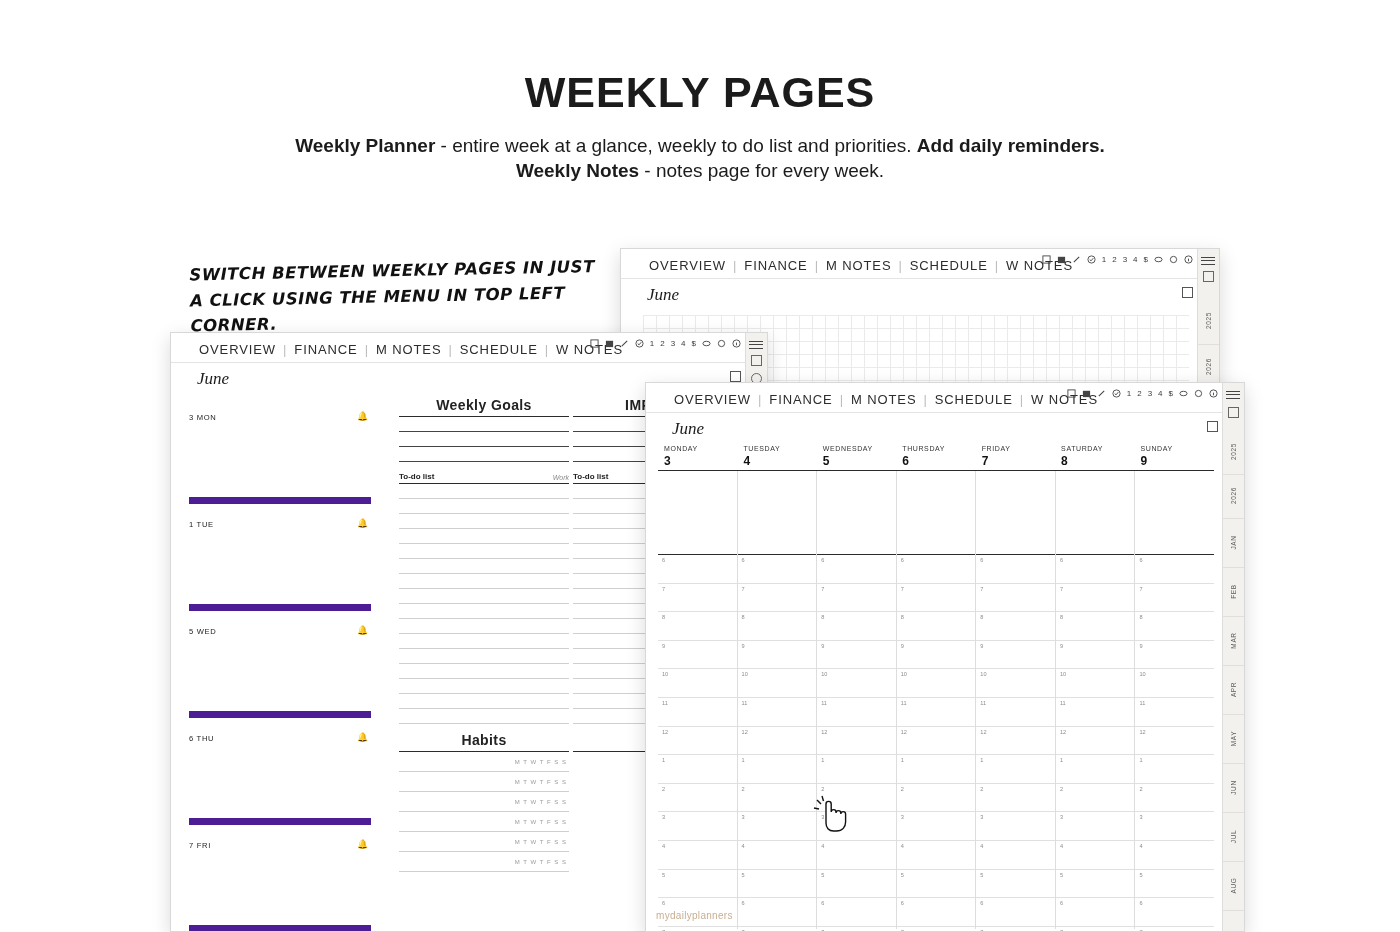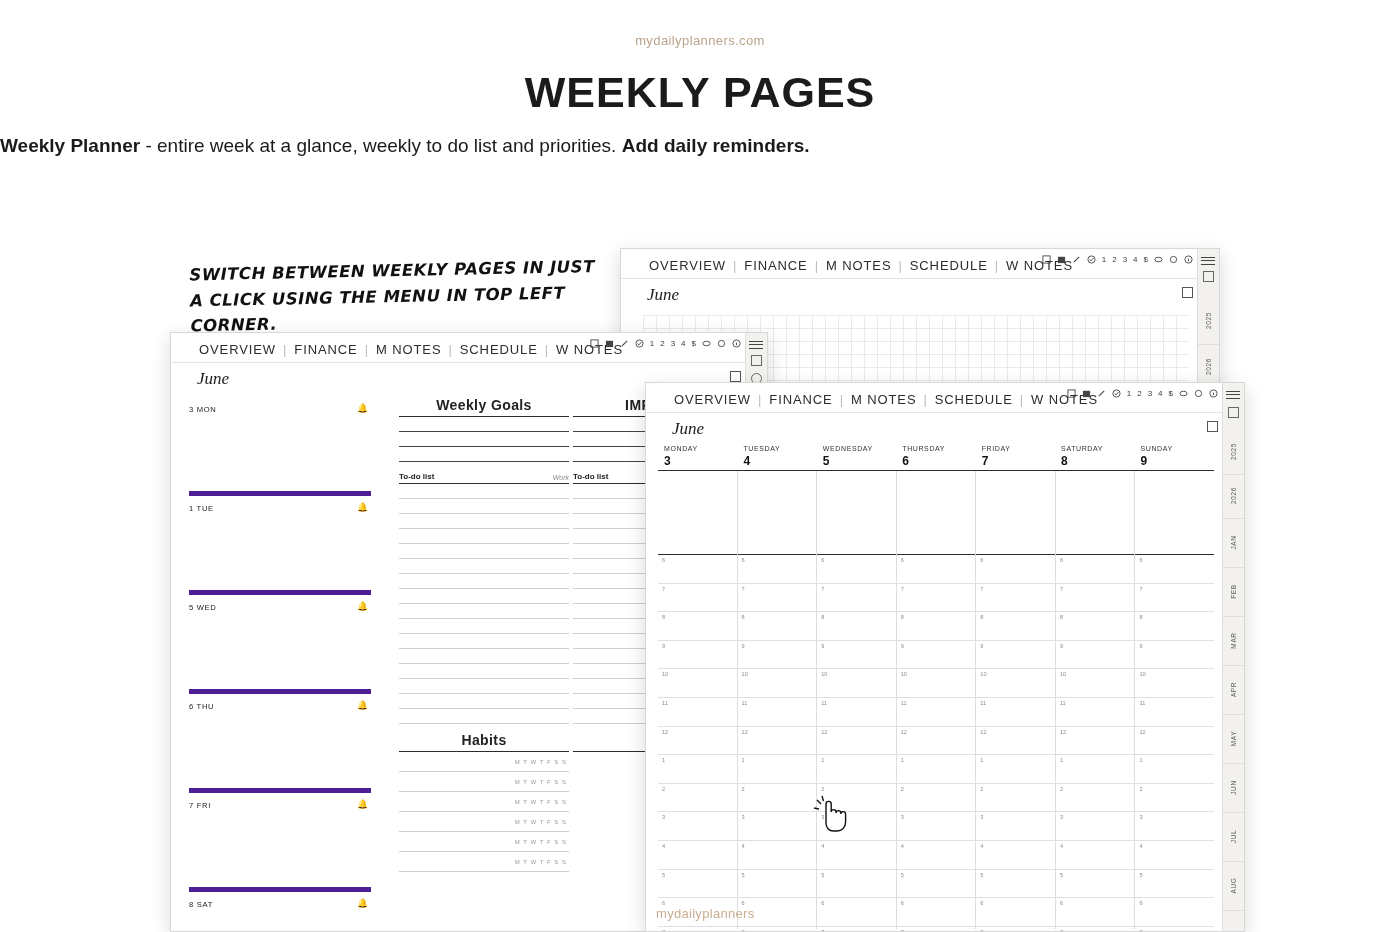--- a/index.html
+++ b/index.html
@@ -20,20 +20,21 @@
     color: #b9a48c;
   }
   .main-title {
     position: absolute; top: 68px; left: 0; width: 1400px;
     text-align: center;
     font-size: 43px; font-weight: bold; letter-spacing: 1px;
     color: #1b1b1b;
   }
   .subtitle-block {
     position: absolute; top: 135px; left: 0; width: 1400px;
+    text-align: center;
     font-size: 19px; color: #1b1b1b; line-height: 1.17;
   }
   .subtitle-block div { margin-bottom: 3px; }
   .sb-strong { font-weight: bold; }
 
   
   .hand-note {
     position: absolute; left: 190px; top: 258px; width: 420px;
     font-family: "DejaVu Sans", sans-serif;
     font-style: italic; font-weight: bold;
@@ -107,21 +108,21 @@
     display:block; height:1px; background:#444; margin:2.5px 0;
   }
   .side-icon {
     position: absolute; right: 5px;
     width: 11px; height: 11px; border: 1px solid #666;
   }
 
   
   #page1 { left: 170px; top: 332px; width: 598px; height: 600px; }
   #page1 .col-left { position: absolute; left: 0; top: 64px; width: 218px; bottom: 0; }
-  .day-row { position: relative; height: 95px; border-bottom: 5px solid #4c1d95; margin: 4px 18px; }
+  .day-row { position: relative; height: 95px; border-bottom: 7px solid #4c1d95; margin: 12px 18px; }
   .day-row .dlabel { position: absolute; left: 0; top: 4px; font-size: 7.6px; letter-spacing: .7px; color: #222; }
   .bell { position: absolute; right: 2px; top: 2px; font-size: 9px; color: #d9a99a; }
   .midcol { position: absolute; left: 228px; top: 64px; width: 170px; bottom: 0; }
   .rightcol { position: absolute; left: 402px; top: 64px; width: 190px; bottom: 0; }
   .sec-title { text-align: center; font-size: 14px; font-weight: bold; color:#222; letter-spacing:.4px; padding-bottom: 3px; border-bottom: 1px solid #2b2b2b; }
   .lines .ln { border-bottom: 1px solid #cfcfcf; height: 15px; }
   .lines .ln.dash { border-bottom: 1px solid #444; }
   .todo-head { display:flex; justify-content: space-between; align-items:flex-end; border-bottom: 1px solid #2b2b2b; padding-bottom: 2px; }
   .todo-head .t { font-size: 8px; font-weight: bold; color:#222; }
   .todo-head .w { font-size: 7px; font-style: italic; color:#8a8a8a; }
@@ -146,39 +147,41 @@
   .sched-head .dname { font-size: 7px; letter-spacing: .6px; color:#333; }
   .sched-head .dnum { font-size: 12px; font-weight: bold; color:#111; margin-top: 2px;}
   .sched-body { display:flex; height: calc(100% - 32px); }
   .sched-col { flex:1; border-right: 1px solid #ddd; }
   .sched-col:last-child { border-right: none; }
   .hr-cell { height: 28.6px; border-bottom: 1px solid #e0e0e0; position: relative; }
   .hr-cell .hn { position:absolute; left: 4px; top: 2px; font-size: 5.6px; color:#8d8d8d; }
   .blank-top { height: 84px; border-bottom: 1px solid #2b2b2b; }
   .wm {
     position:absolute; left: 10px; bottom: 10px;
-    font-size: 13px; color: #c9ae92; letter-spacing: .3px;
+    font-size: 10px; color: #c9ae92; letter-spacing: .3px;
   }
   
   .cursor {
     position:absolute; left: 812px; top: 788px; width: 40px; height: 46px;
     pointer-events: none;
   }
 </style>
 </head>
 <body>
 
 <div id="root">
 
-  <div class="site-url">mydailyplanners.com</div>
   <div class="main-title">WEEKLY PAGES</div>
 
   <div class="subtitle-block">
     <div>
       <span class="sb-strong">Weekly Planner</span><span> - entire week at a glance, weekly to do list and priorities. </span><span class="sb-strong">Add daily reminders.</span>
+    </div>
+    <div>
+      <span class="sb-strong">Weekly Notes</span><span> - notes page for every week.</span>
     </div>
   </div>
 
   <div class="hand-note">
     <div>SWITCH BETWEEN WEEKLY PAGES IN JUST</div>
     <div>A CLICK USING THE MENU IN TOP LEFT CORNER.</div>
   </div>
 
   <div class="page" id="page2">
     <div class="topbar">

